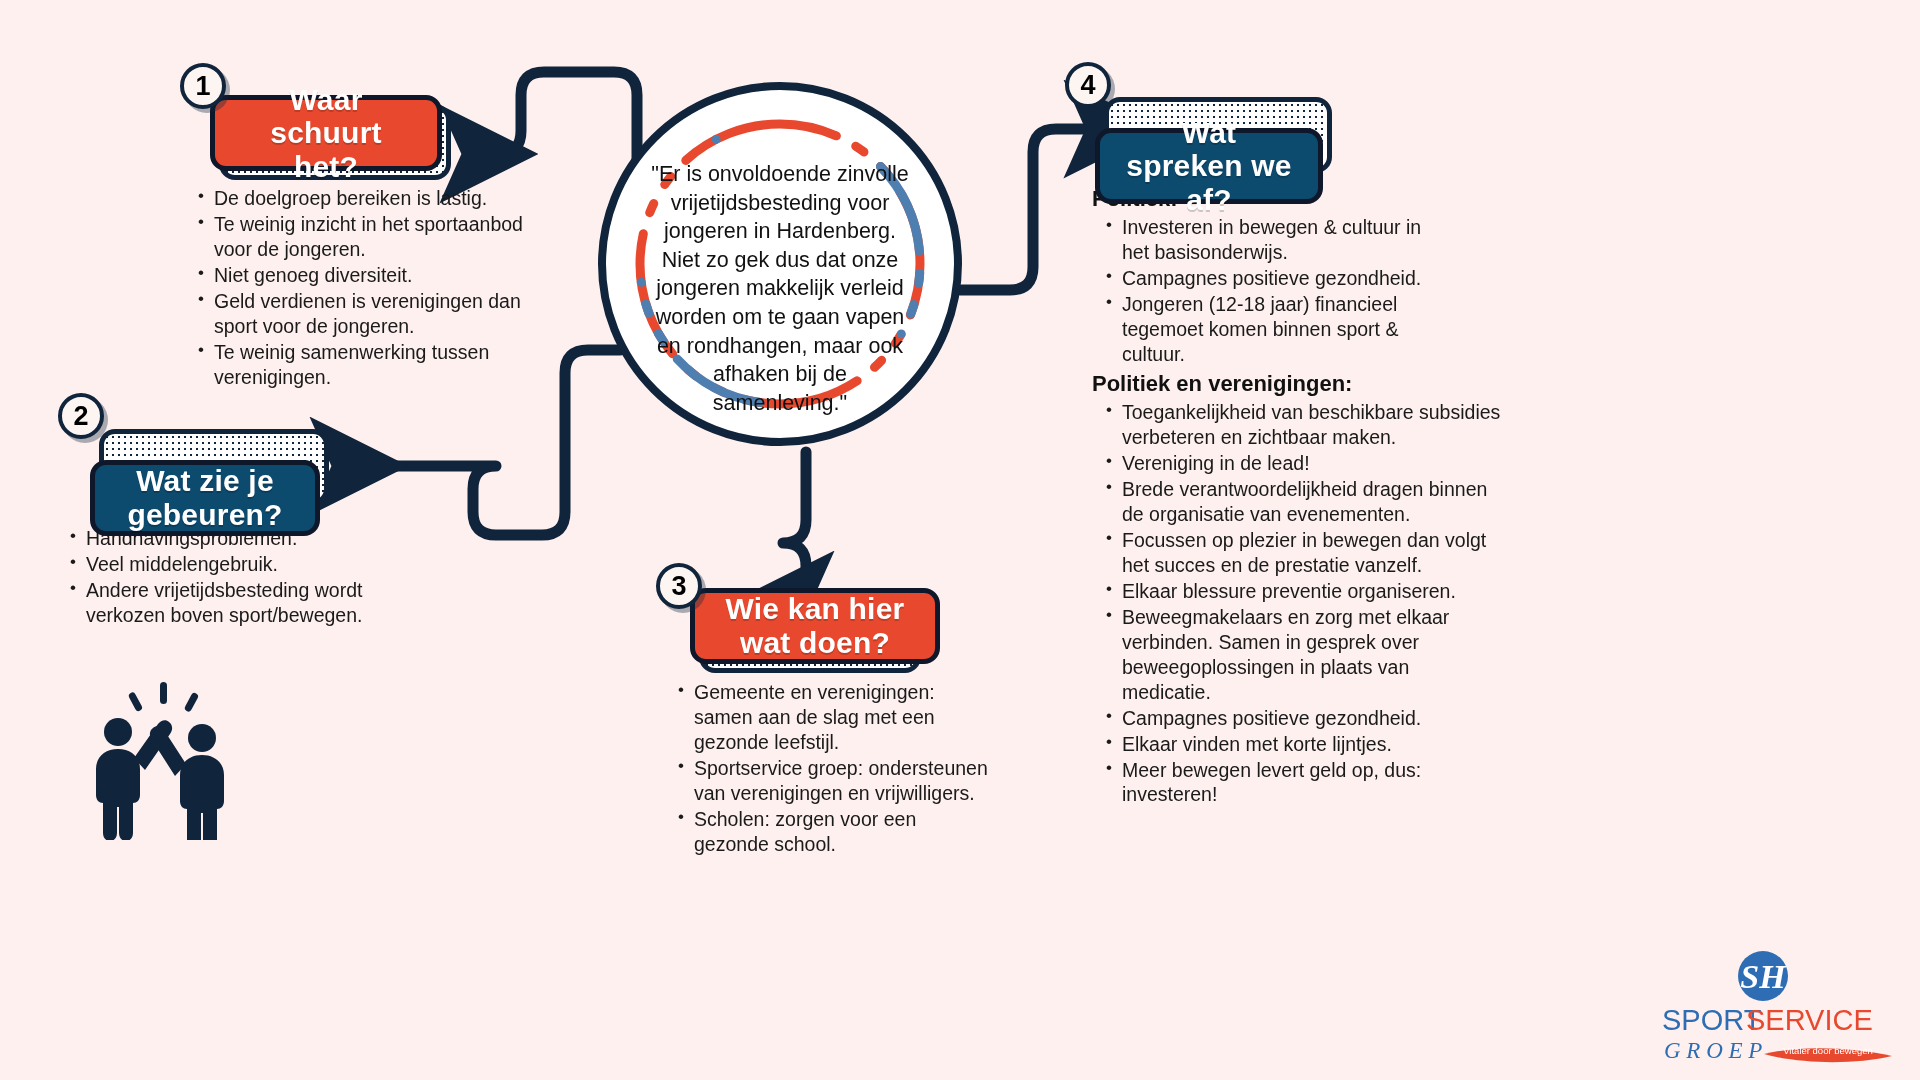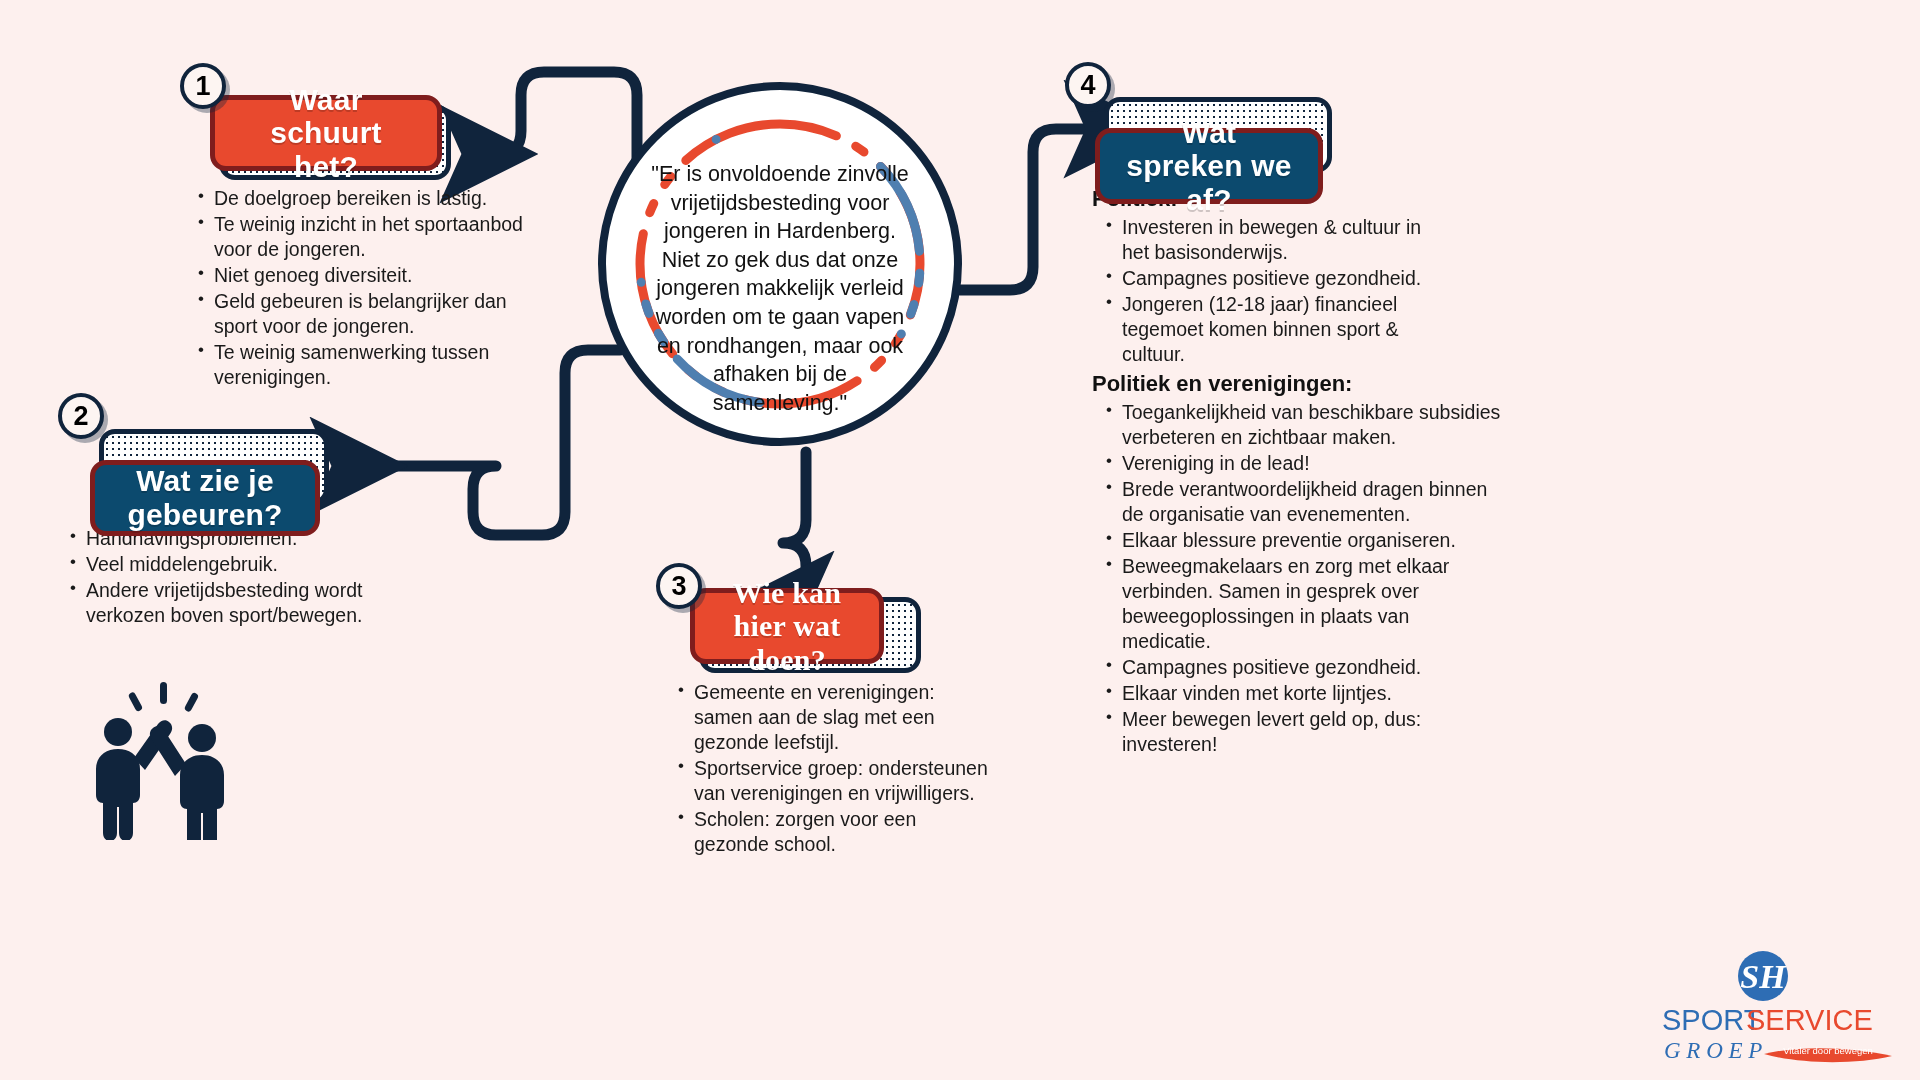--- a/index.html
+++ b/index.html
@@ -11,21 +11,21 @@
   }
   #stage { position: relative; width: 1920px; height: 1080px; background: #fdf0ee; }
 
   
   #connectors { position: absolute; left: 0; top: 0; width: 1920px; height: 1080px; pointer-events: none; }
 
   
   .pill-wrap { position: absolute; }
   .pill {
     position: relative;
-    border: 5px solid #7f1d1d;
+    border: 5px solid #0f172a;
     border-radius: 16px;
     padding: 12px 22px;
     text-align: center;
     color: #ffffff;
     font-weight: bold;
     font-size: 30px;
     line-height: 1.12;
     letter-spacing: .2px;
     text-shadow: 0 2px 0 rgba(0,0,0,.18);
     z-index: 3;
@@ -122,41 +122,41 @@
   <div class="pill-wrap" style="left:210px; top:95px; width:232px;">
     <div class="plate" style="left:9px; top:9px; width:232px; height:76px;"></div>
     <div class="pill red" style="width:232px; height:76px; display:flex; align-items:center; justify-content:center;">Waar schuurt het?</div>
   </div>
   <div class="badge" style="left:180px; top:63px;">1</div>
   <div class="bullets" style="left:198px; top:186px; width:338px;">
     <ul>
       <li>De doelgroep bereiken is lastig.</li>
       <li>Te weinig inzicht in het sportaanbod voor de jongeren.</li>
       <li>Niet genoeg diversiteit.</li>
-      <li>Geld gebeuren is belangrijker dan sport voor de jongeren.</li>
+      <li>Geld verdienen is verenigingen dan sport voor de jongeren.</li>
       <li>Te weinig samenwerking tussen verenigingen.</li>
     </ul>
   </div>
 
   <div class="pill-wrap" style="left:90px; top:420px; width:188px;">
     <div class="plate" style="left:9px; top:9px; width:230px; height:76px;"></div>
     <div class="pill blue" style="width:230px; height:76px; display:flex; align-items:center; justify-content:center;">Wat zie je gebeuren?</div>
   </div>
   <div class="badge" style="left:58px; top:393px;">2</div>
   <div class="bullets" style="left:70px; top:526px; width:300px;">
     <ul>
       <li>Handhavingsproblemen.</li>
       <li>Veel middelengebruik.</li>
       <li>Andere vrijetijdsbesteding wordt verkozen boven sport/bewegen.</li>
     </ul>
   </div>
 
   <div class="pill-wrap" style="left:690px; top:588px; width:222px;">
     <div class="plate" style="left:9px; top:9px; width:222px; height:76px;"></div>
-    <div class="pill red" style="width:194px; height:76px; display:flex; align-items:center; justify-content:center;font-family:Liberation Serif, serif;">Wie kan hier wat doen?</div>
+    <div class="pill red" style="width:250px; height:76px; display:flex; align-items:center; justify-content:center;">Wie kan hier wat doen?</div>
   </div>
   <div class="badge" style="left:656px; top:563px;">3</div>
   <div class="bullets" style="left:678px; top:680px; width:310px;">
     <ul>
       <li>Gemeente en verenigingen: samen aan de slag met een gezonde leefstijl.</li>
       <li>Sportservice groep: ondersteunen van verenigingen en vrijwilligers.</li>
       <li>Scholen: zorgen voor een gezonde school.</li>
     </ul>
   </div>
 
@@ -174,20 +174,21 @@
       <li>Jongeren (12-18 jaar) financieel tegemoet komen binnen sport &amp; cultuur.</li>
     </ul>
   </div>
 
   <div class="bullets" style="left:1092px; top:370px; width:410px;">
     <div class="sect-head">Politiek en verenigingen:</div>
     <ul style="margin-left:14px;">
       <li>Toegankelijkheid van beschikbare subsidies verbeteren en zichtbaar maken.</li>
       <li>Vereniging in de lead!</li>
       <li>Brede verantwoordelijkheid dragen binnen de organisatie van evenementen.</li>
+      <li>Focussen op plezier in bewegen dan volgt het succes en de prestatie vanzelf.</li>
       <li>Elkaar blessure preventie organiseren.</li>
       <li>Beweegmakelaars en zorg met elkaar verbinden. Samen in gesprek over beweegoplossingen in plaats van medicatie.</li>
       <li>Campagnes positieve gezondheid.</li>
       <li>Elkaar vinden met korte lijntjes.</li>
       <li>Meer bewegen levert geld op, dus: investeren!</li>
     </ul>
   </div>
 
   <div id="circle-wrap">
     <div id="circle-core"></div>

